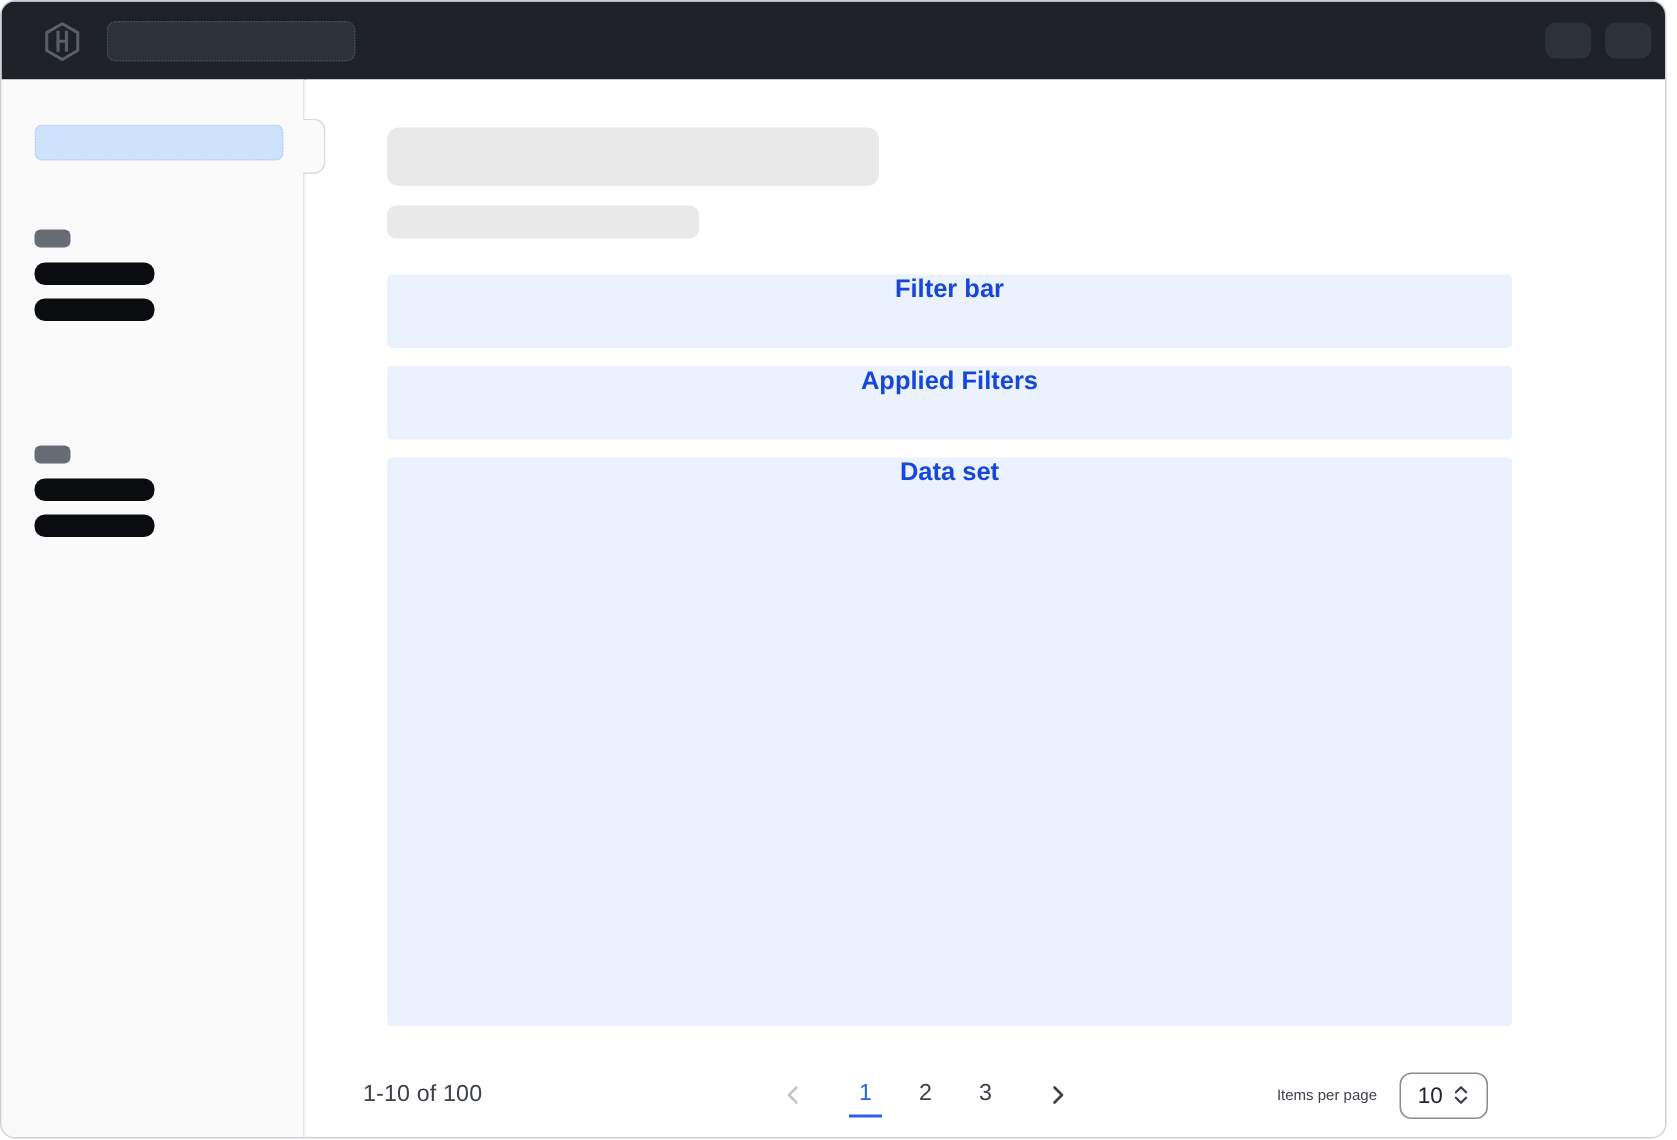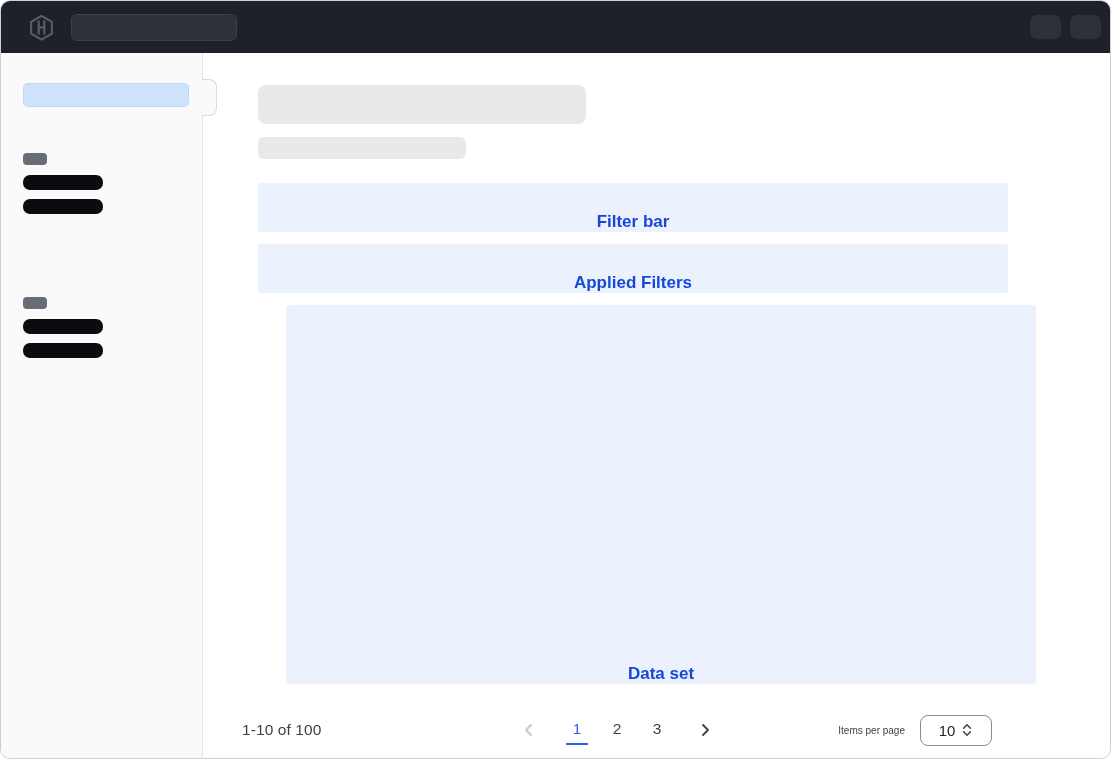--- a/index.html
+++ b/index.html
@@ -92,28 +92,28 @@
     position: absolute; left: 54px; top: 84px;
     width: 208px; height: 22px;
     background: #e9e9ea; border-radius: 6px;
   }
 
   .blue-panel {
     position: absolute; left: 54px;
     width: 750px;
     background: #ebf2fd;
     border-radius: 3px;
-    display: flex; align-items: flex-end; justify-content: center;
+    display: flex; align-items: flex-start; justify-content: center;
     color: #1747d8;
     font-weight: 700;
     font-size: 17px;
   }
   .panel-filter-bar      { top: 130px; height: 49px; }
   .panel-applied-filters { top: 191px; height: 49px; }
-  .panel-data-set        { top: 252px; height: 379px; margin-left: 28px; }
+  .panel-data-set        { top: 252px; height: 379px; }
 
   
   .pagination {
     position: absolute; left: 38px; top: 653px;
     width: 750px; height: 48px;
     display: flex; align-items: center; justify-content: space-between;
   }
   .page-range { font-size: 15.5px; color: #3d4148; letter-spacing: 0.1px; }
   .page-nav {
     position: absolute; left: 50%; top: 0; bottom: 0;
@@ -138,21 +138,21 @@
     color: #2d64e0;
     border-bottom: 2px solid #2b61e6;
     padding-bottom: 5px;
   }
   .page-nav .page-chevron:first-child { margin-right: 14px; }
   .page-nav .page-chevron:last-child  { margin-left: 14px; }
 
   .per-page-group { display: flex; align-items: center; }
   .per-page-label { font-size: 10px; color: #3d4148; margin-right: 15px; }
   .per-page-select {
-    width: 72px; height: 31px;
+    width: 59px; height: 31px;
     border: 1px solid #878c94;
     border-radius: 8px;
     background: #ffffff;
     display: flex; align-items: center; justify-content: center;
     gap: 6px;
     font-size: 15px; color: #22252b;
     cursor: pointer;
   }
 </style>
 </head>

